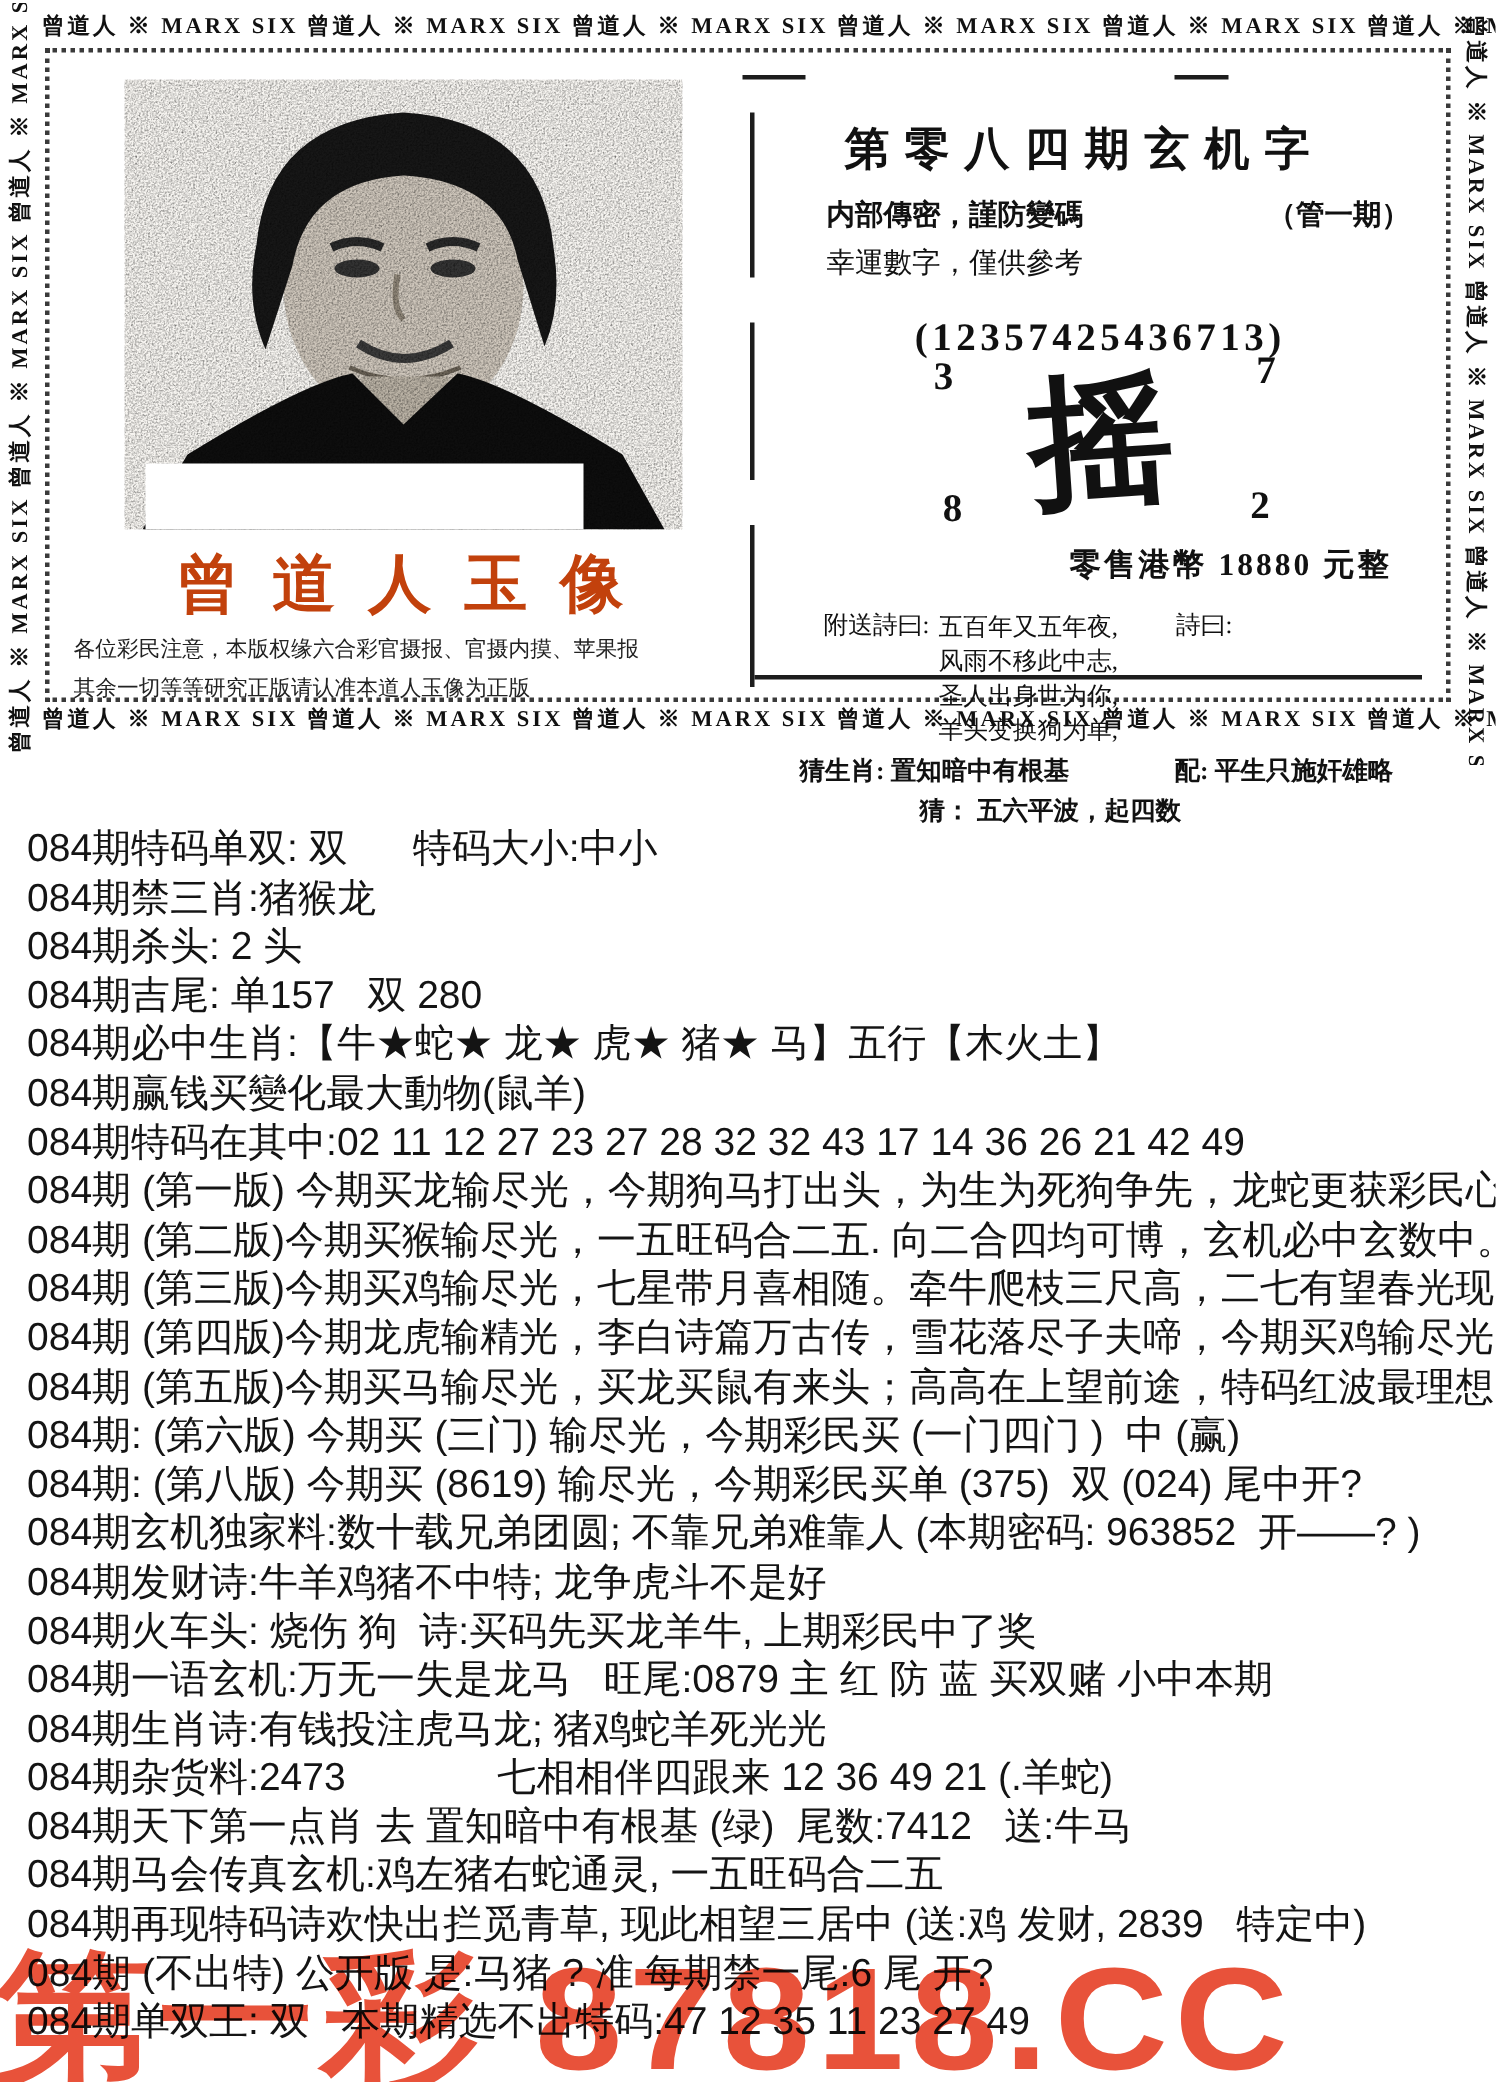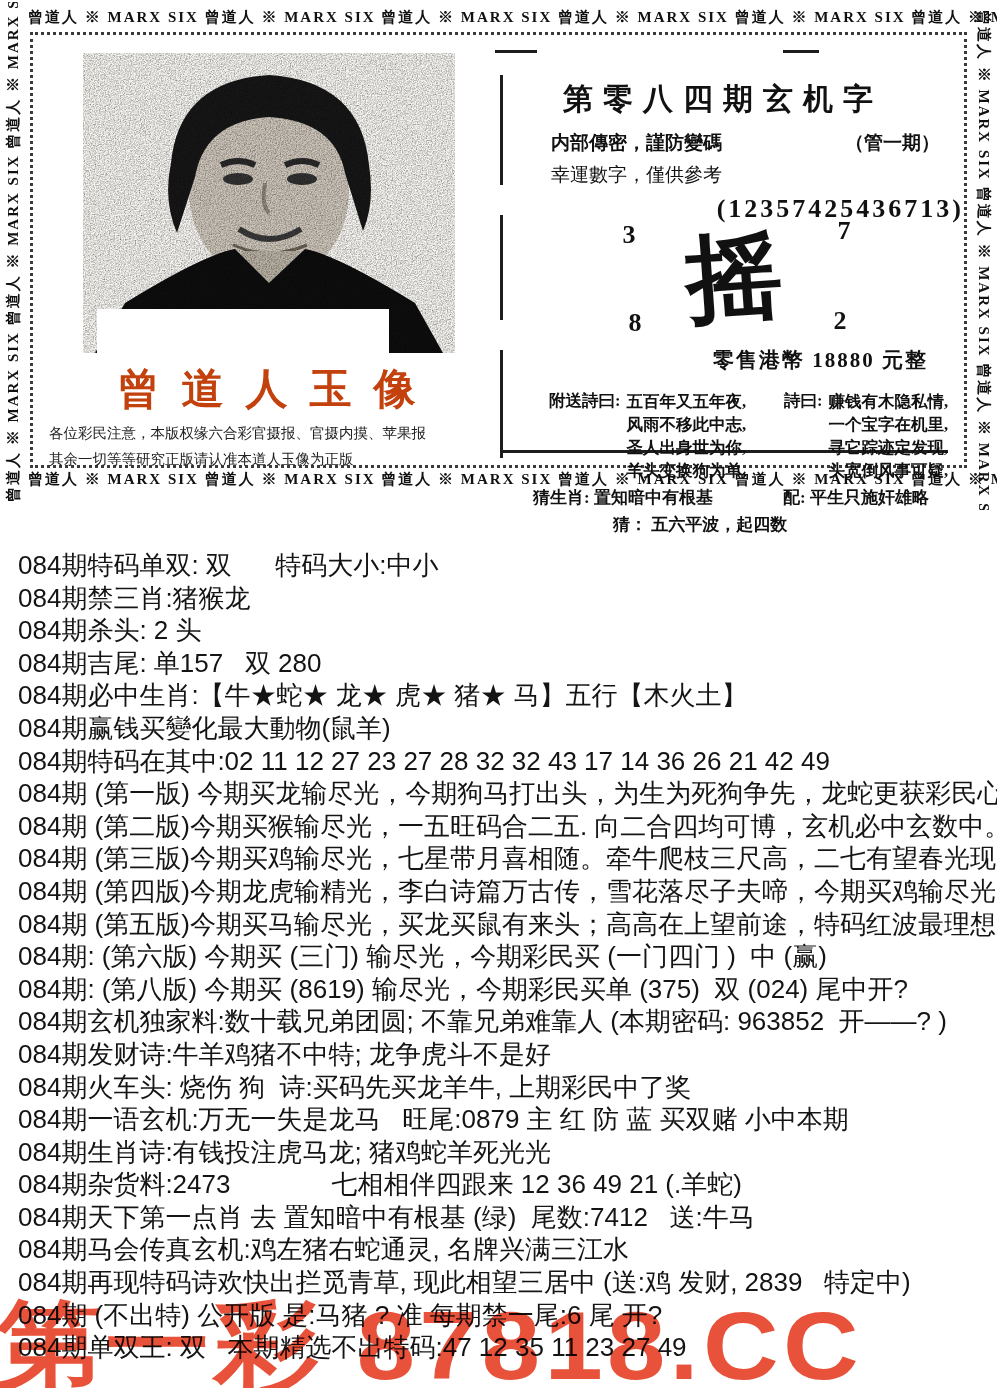--- a/index.html
+++ b/index.html
@@ -37,31 +37,31 @@
     font-size:42px;font-weight:bold;letter-spacing:22px;padding-left:22px;color:#c2410c;}
   .caption-small{margin:6px 14px 0 16px;font-size:14.5px;line-height:20px;
     font-family:"Liberation Serif","DejaVu Serif",serif;font-weight:normal;color:#222;}
 
   
   .panel-right{position:absolute;left:470px;top:0;right:0;height:100%;
     font-family:"Liberation Serif","DejaVu Serif",serif;color:#111;}
   .m-title{margin:44px 20px 0 60px;font-size:30px;font-weight:bold;letter-spacing:10px;}
   .m-row{margin:10px 24px 0 48px;font-size:19px;font-weight:bold;display:flex;justify-content:space-between;}
   .m-row2{margin:6px 24px 0 48px;font-size:19px;font-weight:normal;}
-  .m-nums{margin:6px 0 0 0;text-align:right;font-size:26px;font-weight:bold;letter-spacing:3px;}
+  .m-nums{margin:22px 0 0 0;text-align:center;font-size:26px;font-weight:bold;letter-spacing:3px;}
   .shake{position:relative;width:250px;height:104px;margin:4px auto 0 auto;}
   .shake-char{position:absolute;left:50%;top:50%;transform:translate(-50%,-52%) rotate(-4deg);
     font-size:96px;font-weight:bold;line-height:1;}
   .shake .num{position:absolute;font-size:26px;font-weight:bold;}
   .shake .tl{left:14px;top:-8px;}
   .shake .tr{right:8px;top:-12px;}
   .shake .bl{left:20px;bottom:-6px;}
   .shake .br{right:12px;bottom:-4px;}
   .m-price{margin:14px 36px 0 0;text-align:right;font-size:21px;font-weight:bold;letter-spacing:2px;}
-  .verses{display:flex;margin:16px 14px 0 46px;font-size:16.5px;font-weight:bold;}
+  .verses{display:flex;margin:16px 14px 0 46px;font-size:16.5px;font-weight:normal;}
   .v-col{display:flex;}
   .v-col.left{width:235px;}
   .v-col.right{flex:1;}
   .v-label{white-space:nowrap;margin-right:6px;}
   .v-lines div{line-height:23px;white-space:nowrap;}
   .v-foot{display:flex;margin:4px 14px 0 30px;font-size:17px;font-weight:bold;}
   .v-foot .gz{width:250px;white-space:nowrap;}
   .v-foot .pz{white-space:nowrap;}
   .v-guess{margin:4px 0 0 110px;font-size:17px;font-weight:bold;}
 
@@ -148,26 +148,20 @@
           <span class="v-label">附送詩曰:</span>
           <div class="v-lines">
             <div>五百年又五年夜,</div>
             <div>风雨不移此中志,</div>
             <div>圣人出身世为你,</div>
             <div>羊头变换狗为单,</div>
           </div>
         </div>
         <div class="v-col right">
           <span class="v-label">詩曰:</span>
-          <div class="v-lines">
-            <div>赚钱有木隐私情,</div>
-            <div>一个宝字在机里,</div>
-            <div>寻它踪迹定发现,</div>
-            <div>头宽倒风事可疑,</div>
-          </div>
         </div>
       </div>
       <div class="v-foot">
         <span class="gz">猜生肖: 置知暗中有根基</span>
         <span class="pz">配: 平生只施奸雄略</span>
       </div>
       <div class="v-guess">猜： 五六平波，起四数</div>
     </div>
   </div>
 </div>
@@ -187,19 +181,19 @@
     <div class="tip-line">084期 (第五版)今期买马输尽光，买龙买鼠有来头；高高在上望前途，特码红波最理想。 (暗)</div>
     <div class="tip-line">084期: (第六版) 今期买 (三门) 输尽光，今期彩民买 (一门四门 )  中 (赢)</div>
     <div class="tip-line">084期: (第八版) 今期买 (8619) 输尽光，今期彩民买单 (375)  双 (024) 尾中开?</div>
     <div class="tip-line">084期玄机独家料:数十载兄弟团圆; 不靠兄弟难靠人 (本期密码: 963852  开——? )</div>
     <div class="tip-line">084期发财诗:牛羊鸡猪不中特; 龙争虎斗不是好</div>
     <div class="tip-line">084期火车头: 烧伤 狗  诗:买码先买龙羊牛, 上期彩民中了奖</div>
     <div class="tip-line">084期一语玄机:万无一失是龙马   旺尾:0879 主 红 防 蓝 买双赌 小中本期</div>
     <div class="tip-line">084期生肖诗:有钱投注虎马龙; 猪鸡蛇羊死光光</div>
     <div class="tip-line">084期杂货料:2473              七相相伴四跟来 12 36 49 21 (.羊蛇)</div>
     <div class="tip-line">084期天下第一点肖 去 置知暗中有根基 (绿)  尾数:7412   送:牛马</div>
-    <div class="tip-line">084期马会传真玄机:鸡左猪右蛇通灵, 名牌兴满三江水</div>
+    <div class="tip-line">084期马会传真玄机:鸡左猪右蛇通灵, 一五旺码合二五</div>
     <div class="tip-line">084期再现特码诗欢快出拦觅青草, 现此相望三居中 (送:鸡 发财, 2839   特定中)</div>
     <div class="tip-line">084期 (不出特) 公开版 是:马猪 ? 准 每期禁一尾:6 尾 开?</div>
     <div class="tip-line">084期单双王: 双   本期精选不出特码:47 12 35 11 23 27 49</div>
   </div>
 
 <div class="watermark" style="color: rgb(232, 82, 58);">第一彩 87818.CC</div>
 
 </body></html>

